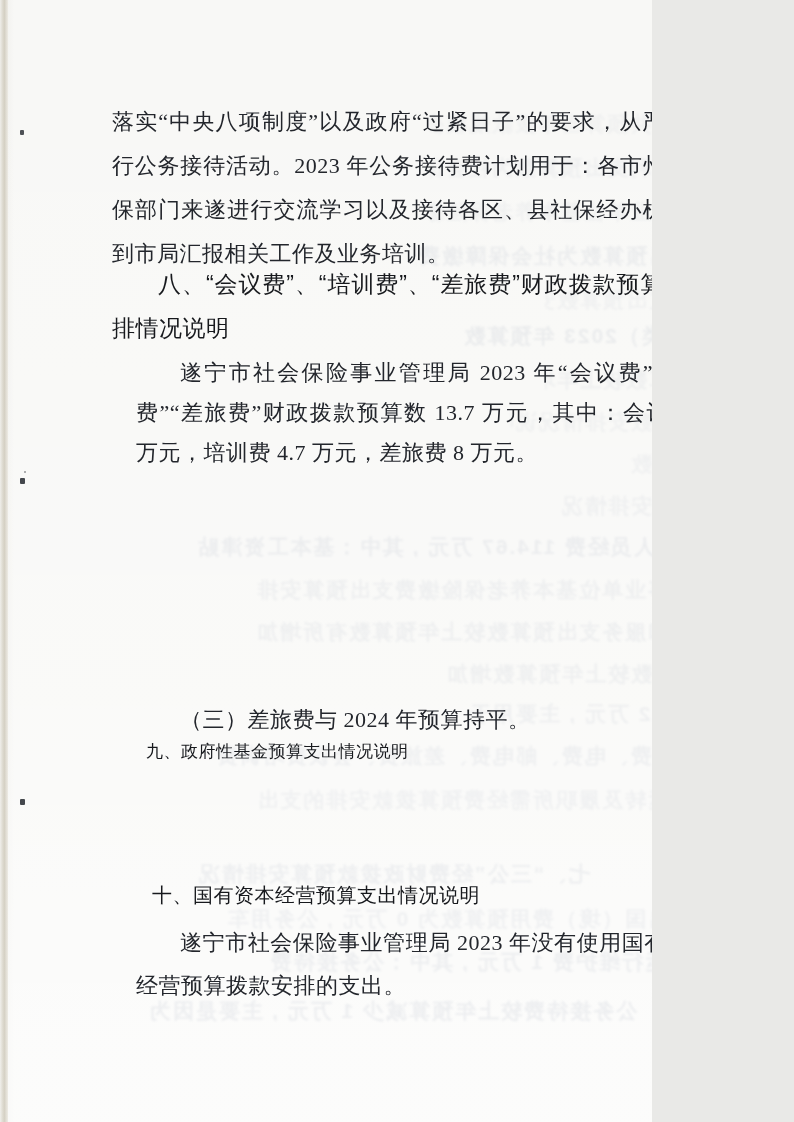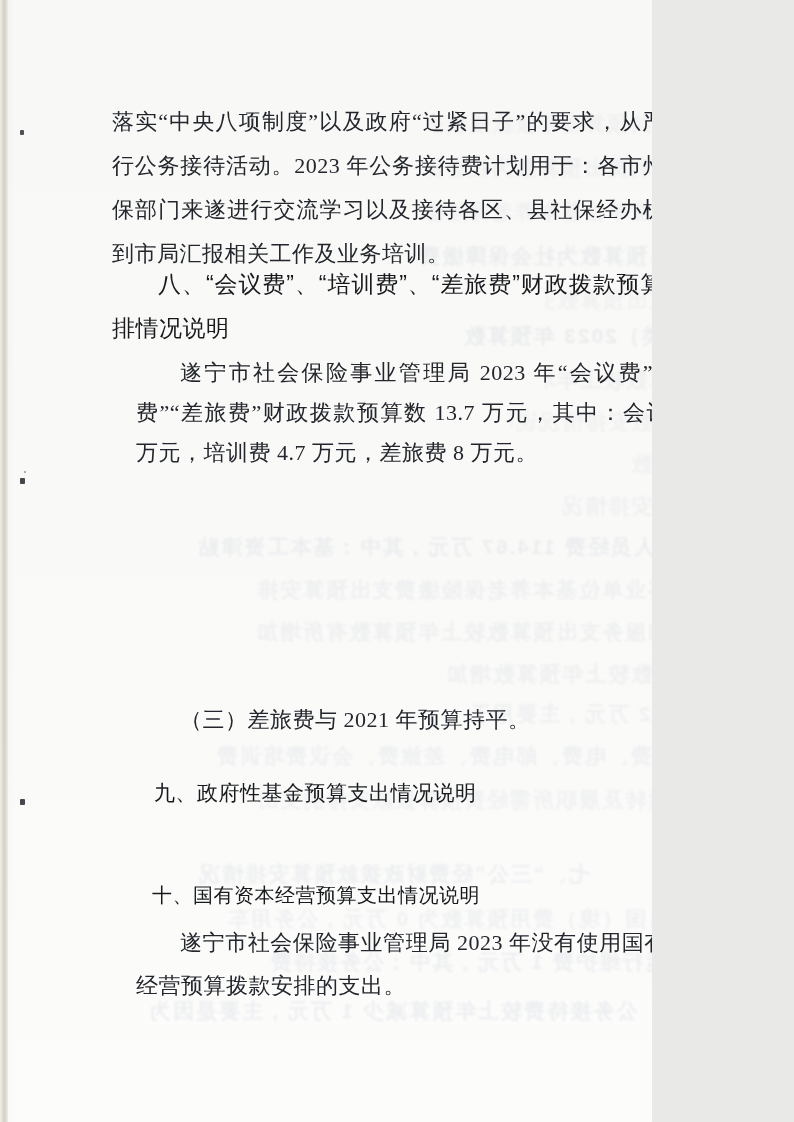--- a/index.html
+++ b/index.html
@@ -62,21 +62,21 @@
     font-weight: 400;
     color: #17191d;
     text-indent: 2em;
   }
   .b1  { top: 100px; line-height: 44px; }
   .b2  { top: 262px; line-height: 44px; font-size: 23px; }
   .b3  { top: 353px; line-height: 40px; }
   .b4  { top: 473px; line-height: 40px; }
   .b5  { top: 593px; line-height: 40px; }
   .b6  { top: 700px; line-height: 40px; }
-  .b7  { top: 773px; line-height: 40px; font-size: 21px; }
+  .b7  { top: 732px; line-height: 40px; font-size: 17px; }
   .b8  { top: 786px; line-height: 43px; }
   .b9  { top: 875px; line-height: 40px; font-size: 20px; }
   .b10 { top: 921px; line-height: 43px; }
 </style>
 </head>
 <body>
 
 <div class="page">
 
   <div class="edge-left"></div>
@@ -111,18 +111,18 @@
       <div class="speck" style="left: 20px; top: 478px; width: 5px; height: 6px; opacity: 0.9;"></div>
       <div class="speck" style="left: 20px; top: 799px; width: 5px; height: 6px; opacity: 0.9;"></div>
       <div class="speck" style="left: 695px; top: 1px; width: 14px; height: 2px; opacity: 0.25;"></div>
       <div class="speck" style="left: 755px; top: 1px; width: 20px; height: 2px; opacity: 0.3;"></div>
       <div class="speck" style="left: 788px; top: 2px; width: 4px; height: 2px; opacity: 0.3;"></div>
     </div>
 
   <div class="tblock b1">落实“中央八项制度”以及政府“过紧日子”的要求，从严执行公务接待活动。2023 年公务接待费计划用于：各市州社保部门来遂进行交流学习以及接待各区、县社保经办机构到市局汇报相关工作及业务培训。</div>
   <div class="tblock b2 heading">八、“会议费”、“培训费”、“差旅费”财政拨款预算安排情况说明</div>
   <div class="tblock b3 para">遂宁市社会保险事业管理局 2023 年“会议费”“培训费”“差旅费”财政拨款预算数 13.7 万元，其中：会议费 1 万元，培训费 4.7 万元，差旅费 8 万元。</div>
-  <div class="tblock b6 para">（三）差旅费与 2021 年预算持平。</div>
+  <div class="tblock b6 para">（三）差旅费与 2024 年预算持平。</div>
   <div class="tblock b7 heading">九、政府性基金预算支出情况说明</div>
   <div class="tblock b9 heading">十、国有资本经营预算支出情况说明</div>
   <div class="tblock b10 para">遂宁市社会保险事业管理局 2023 年没有使用国有资本经营预算拨款安排的支出。</div>
 
 </div>
 
 </body></html>

